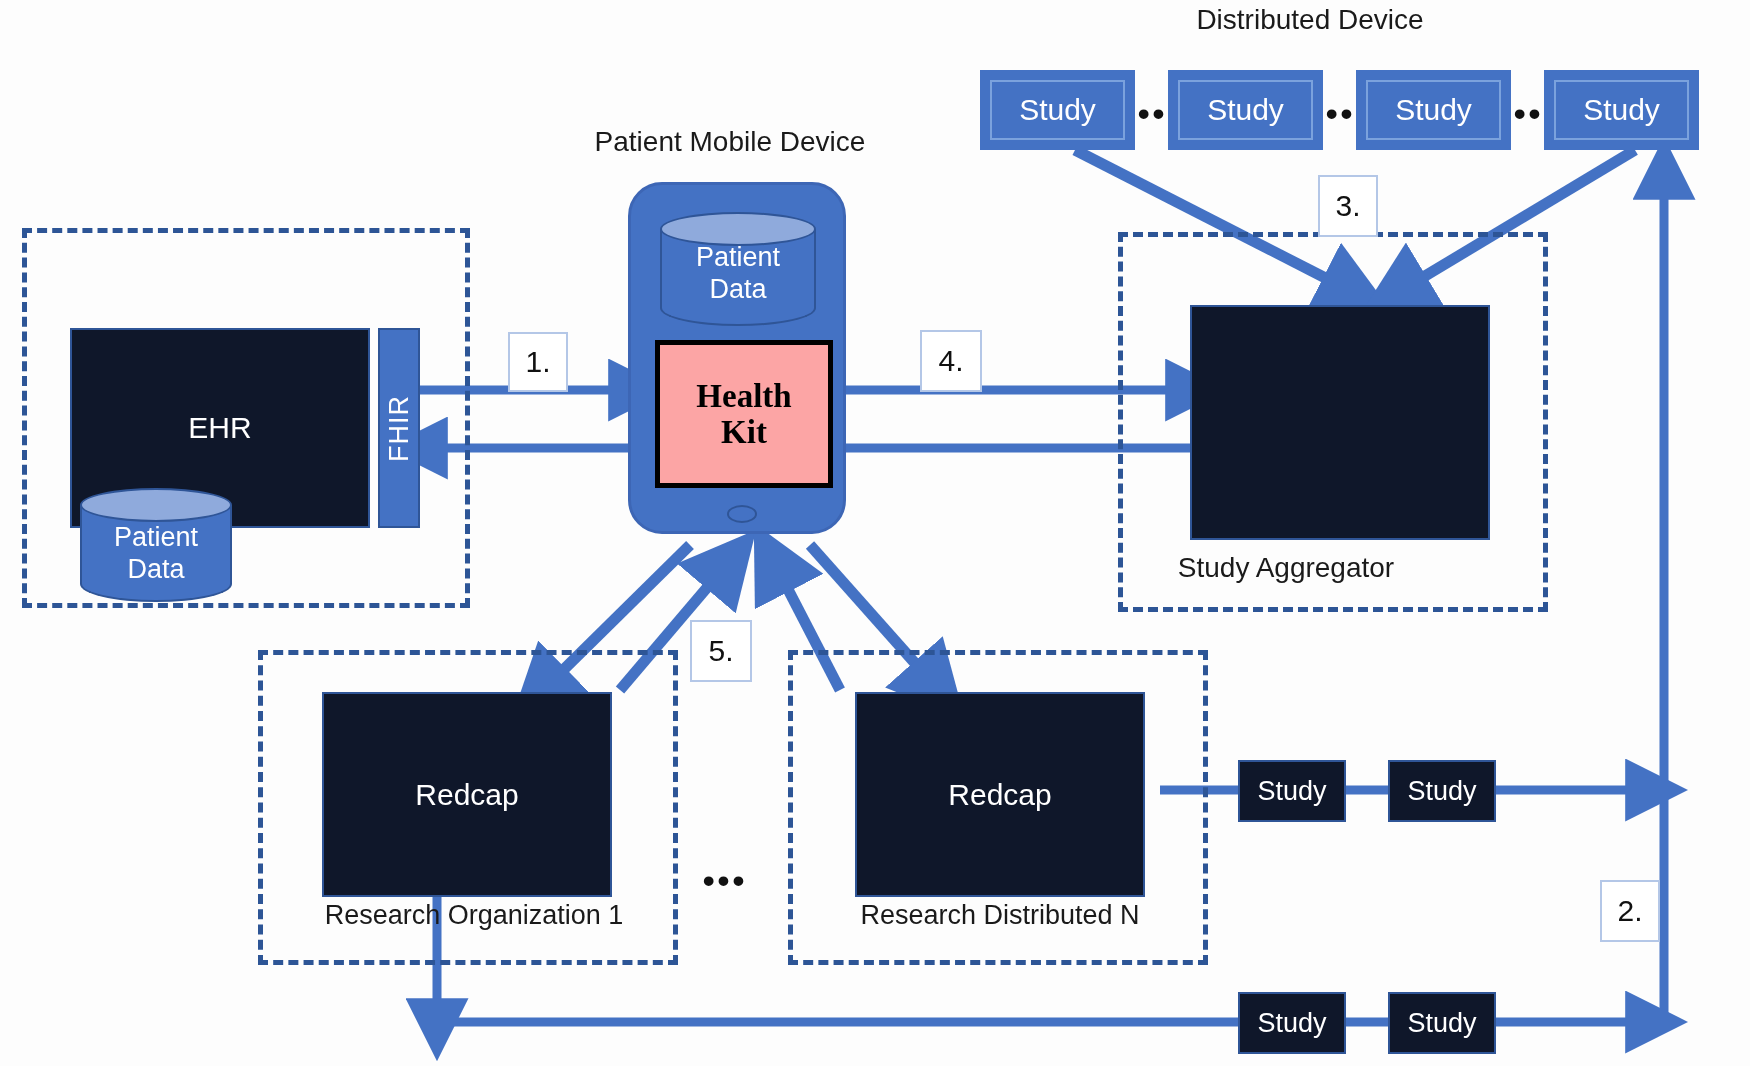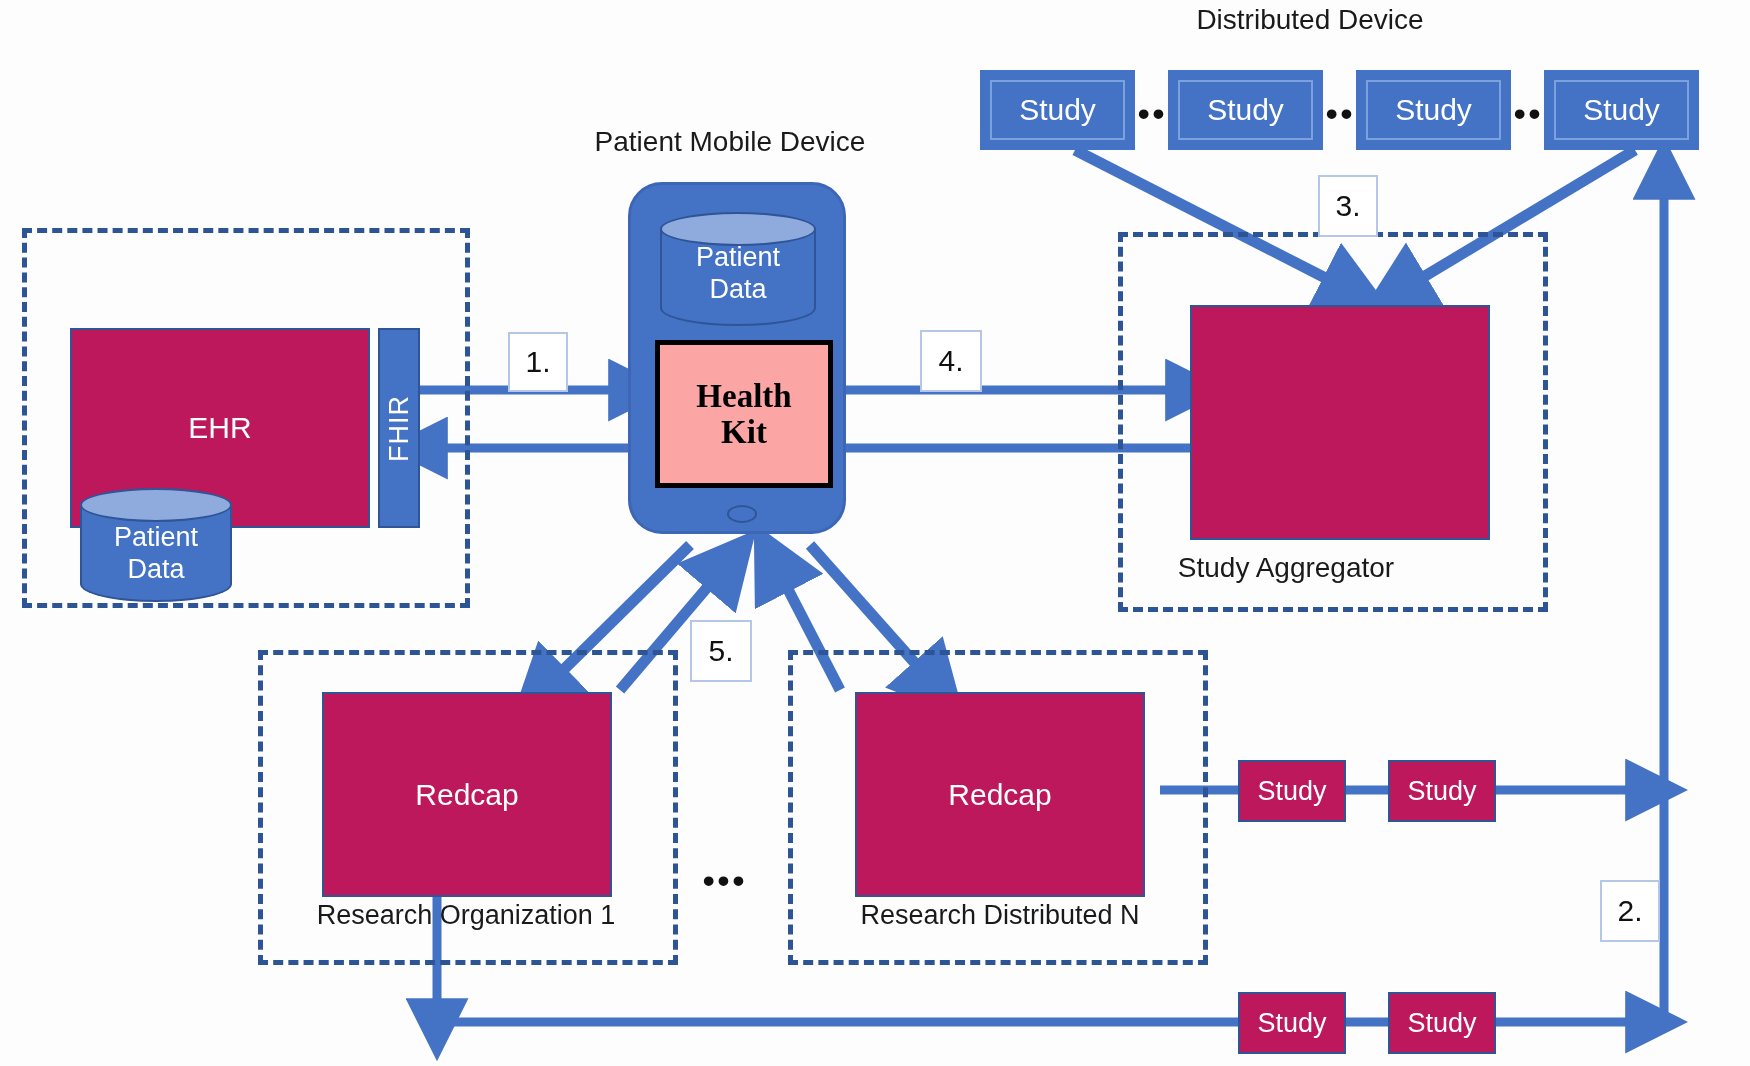--- a/index.html
+++ b/index.html
@@ -25,21 +25,21 @@
   .node { position: absolute; box-sizing: border-box; }
 
   
   .group {
     border: 5px dashed #2d5596;
     background: transparent;
   }
 
   
   .bluebox {
-    background: #be185d;
+    background: #0f172a;
     border: 2px solid #2f5597;
     color: #ffffff;
     display: flex;
     align-items: center;
     justify-content: center;
     text-align: center;
   }
 
   
   .callout {
@@ -298,21 +298,21 @@
   <div class="node bluebox" style="left:1190px; top:305px; width:300px; height:235px;"></div>
 
   <div class="node caption" style="left:1116px; top:548px; width:340px; height:40px;">Study Aggregator</div>
 
   <div class="node group" style="left:258px; top:650px; width:420px; height:315px;"></div>
 
   <div class="node bluebox" style="left:322px; top:692px; width:290px; height:205px; font-size:30px;">
     <span>Redcap</span>
   </div>
 
-  <div class="node caption" style="left:276px; top:895px; width:380px; height:40px; font-size:27px;">Research  Organization 1</div>
+  <div class="node caption" style="left:284px; top:895px; width:380px; height:40px; font-size:27px;">Research  Organization 1</div>
 
   <div class="node dots" style="left:690px; top:855px; width:70px; height:50px;">•••</div>
 
   <div class="node group" style="left:788px; top:650px; width:420px; height:315px;"></div>
 
   <div class="node bluebox" style="left:855px; top:692px; width:290px; height:205px; font-size:30px;">
     <span>Redcap</span>
   </div>
 
   <div class="node caption" style="left:810px; top:895px; width:380px; height:40px; font-size:27px;">Research Distributed N</div>

